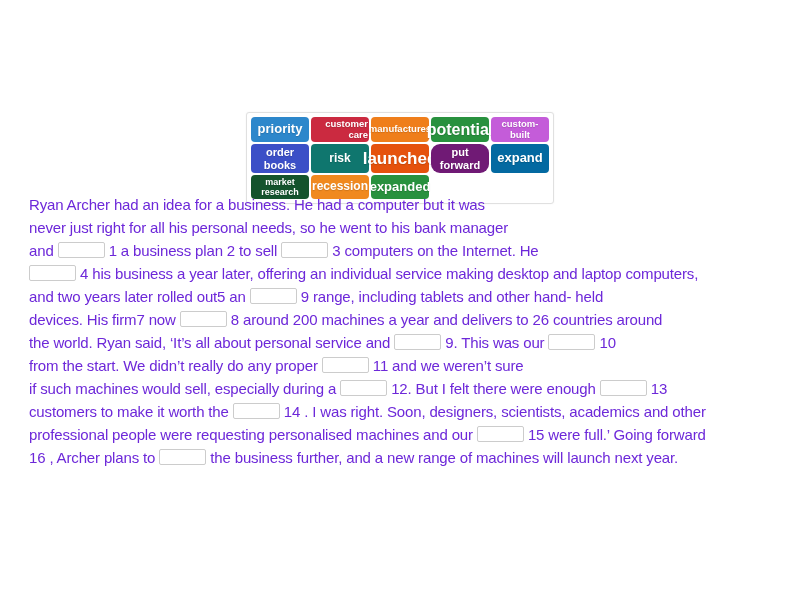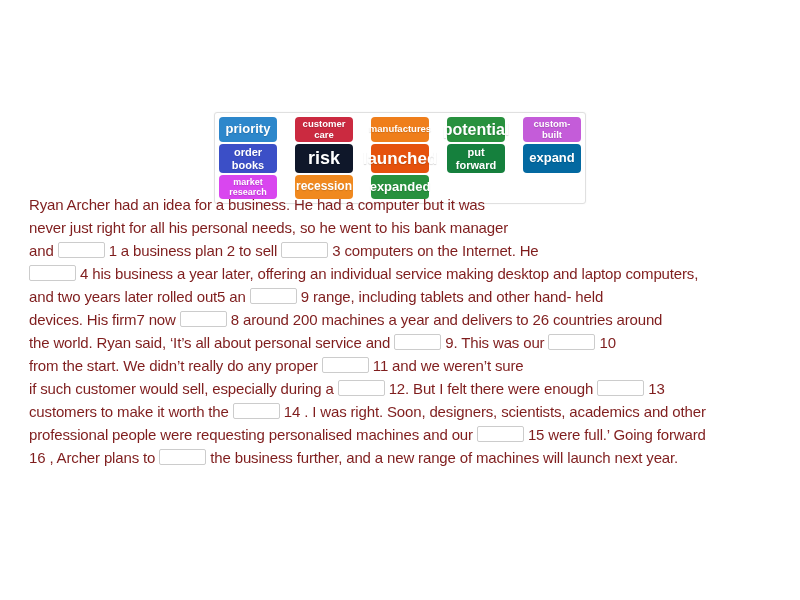--- a/index.html
+++ b/index.html
@@ -23,21 +23,21 @@
     left: 50%;
     transform: translateX(-50%);
     background: #ffffff;
     border: 1px solid #e0e0e0;
     border-radius: 3px;
     padding: 4px;
     box-shadow: 0 0 2px rgba(0,0,0,0.05);
   }
   .bank-row {
     display: flex;
-    gap: 18px;
+    gap: 2px;
     margin-bottom: 2px;
   }
   .bank-row:last-child { margin-bottom: 0; }
   .chip {
     box-sizing: border-box;
     width: 58px;
     min-height: 22px;
     border-radius: 4px;
     color: #ffffff;
     font-weight: bold;
@@ -48,21 +48,21 @@
     line-height: 1.12;
     padding: 2px 1px;
     cursor: pointer;
     text-shadow: 0 1px 1px rgba(0,0,0,0.15);
   }
   
   .passage {
     position: absolute;
     left: 29px;
     top: 193px;
-    color: #7f1d1d;
+    color: #6d28d9;
     font-size: 15px;
     letter-spacing: -0.15px;
     white-space: nowrap;
   }
   .pline {
     height: 23px;
     line-height: 23px;
   }
   .seg {
     white-space: pre;
@@ -79,45 +79,45 @@
     cursor: pointer;
   }
 </style>
 </head>
 <body>
 
 <div class="stage">
   <div class="word-bank" id="word-bank">
       <div class="bank-row">
         <div class="chip" style="background: rgb(45, 135, 203); font-size: 13px;">priority</div>
-        <div class="chip" style="background: rgb(203, 42, 64); font-size: 9.5px;">customer care</div>
+        <div class="chip" style="background: rgb(203, 42, 64); font-size: 9.5px; text-align: right;">customer care</div>
         <div class="chip" style="background: rgb(239, 126, 27); font-size: 9.5px;">manufactures</div>
         <div class="chip" style="background: rgb(40, 145, 62); font-size: 16px;">potential</div>
         <div class="chip" style="background: rgb(196, 92, 217); font-size: 9.5px;">custom- built</div>
       </div>
       <div class="bank-row">
         <div class="chip" style="background: rgb(59, 79, 199); font-size: 11px;">order books</div>
-        <div class="chip" style="background: #0f172a; font-size: 18px;">risk</div>
+        <div class="chip" style="background: #0f766e; font-size: 12px;">risk</div>
         <div class="chip" style="background: rgb(229, 82, 13); font-size: 17px;">launched</div>
-        <div class="chip" style="background: #15803d; font-size: 11px;">put forward</div>
+        <div class="chip" style="background: #701a75; font-size: 11px; border-radius: 9px;">put forward</div>
         <div class="chip" style="background: #0369a1; font-size: 13px;">expand</div>
       </div>
       <div class="bank-row">
-        <div class="chip" style="background: #d946ef; font-size: 9px;">market research</div>
+        <div class="chip" style="background: #14532d; font-size: 9px;">market research</div>
         <div class="chip" style="background: rgb(240, 137, 31); font-size: 12px;">recession</div>
         <div class="chip" style="background: rgb(40, 145, 62); font-size: 13px;">expanded</div>
       </div>
     </div>
   <div class="passage" id="passage">
       <div class="pline"><span class="seg">Ryan Archer had an idea for a business. He had a computer but it was</span></div>
       <div class="pline"><span class="seg">never just right for all his personal needs, so he went to his bank manager</span></div>
       <div class="pline"><span class="seg">and </span><span class="blank"></span><span class="seg"> 1 a business plan 2 to sell </span><span class="blank"></span><span class="seg"> 3 computers on the Internet. He</span></div>
       <div class="pline"><span class="blank"></span><span class="seg"> 4 his business a year later, offering an individual service making desktop and laptop computers,</span></div>
       <div class="pline"><span class="seg">and two years later rolled out5 an </span><span class="blank"></span><span class="seg"> 9 range, including tablets and other hand- held</span></div>
       <div class="pline"><span class="seg">devices. His firm7 now </span><span class="blank"></span><span class="seg"> 8 around 200 machines a year and delivers to 26 countries around</span></div>
       <div class="pline"><span class="seg">the world. Ryan said, ‘It’s all about personal service and </span><span class="blank"></span><span class="seg"> 9. This was our </span><span class="blank"></span><span class="seg"> 10</span></div>
       <div class="pline"><span class="seg">from the start. We didn’t really do any proper </span><span class="blank"></span><span class="seg"> 11 and we weren’t sure</span></div>
-      <div class="pline"><span class="seg">if such customer would sell, especially during a </span><span class="blank"></span><span class="seg"> 12. But I felt there were enough </span><span class="blank"></span><span class="seg"> 13</span></div>
+      <div class="pline"><span class="seg">if such machines would sell, especially during a </span><span class="blank"></span><span class="seg"> 12. But I felt there were enough </span><span class="blank"></span><span class="seg"> 13</span></div>
       <div class="pline"><span class="seg">customers to make it worth the </span><span class="blank"></span><span class="seg"> 14 . I was right. Soon, designers, scientists, academics and other</span></div>
       <div class="pline"><span class="seg">professional people were requesting personalised machines and our </span><span class="blank"></span><span class="seg"> 15 were full.’ Going forward</span></div>
       <div class="pline"><span class="seg">16 , Archer plans to </span><span class="blank"></span><span class="seg"> the business further, and a new range of machines will launch next year.</span></div>
     </div>
 </div>
 
 </body></html>

